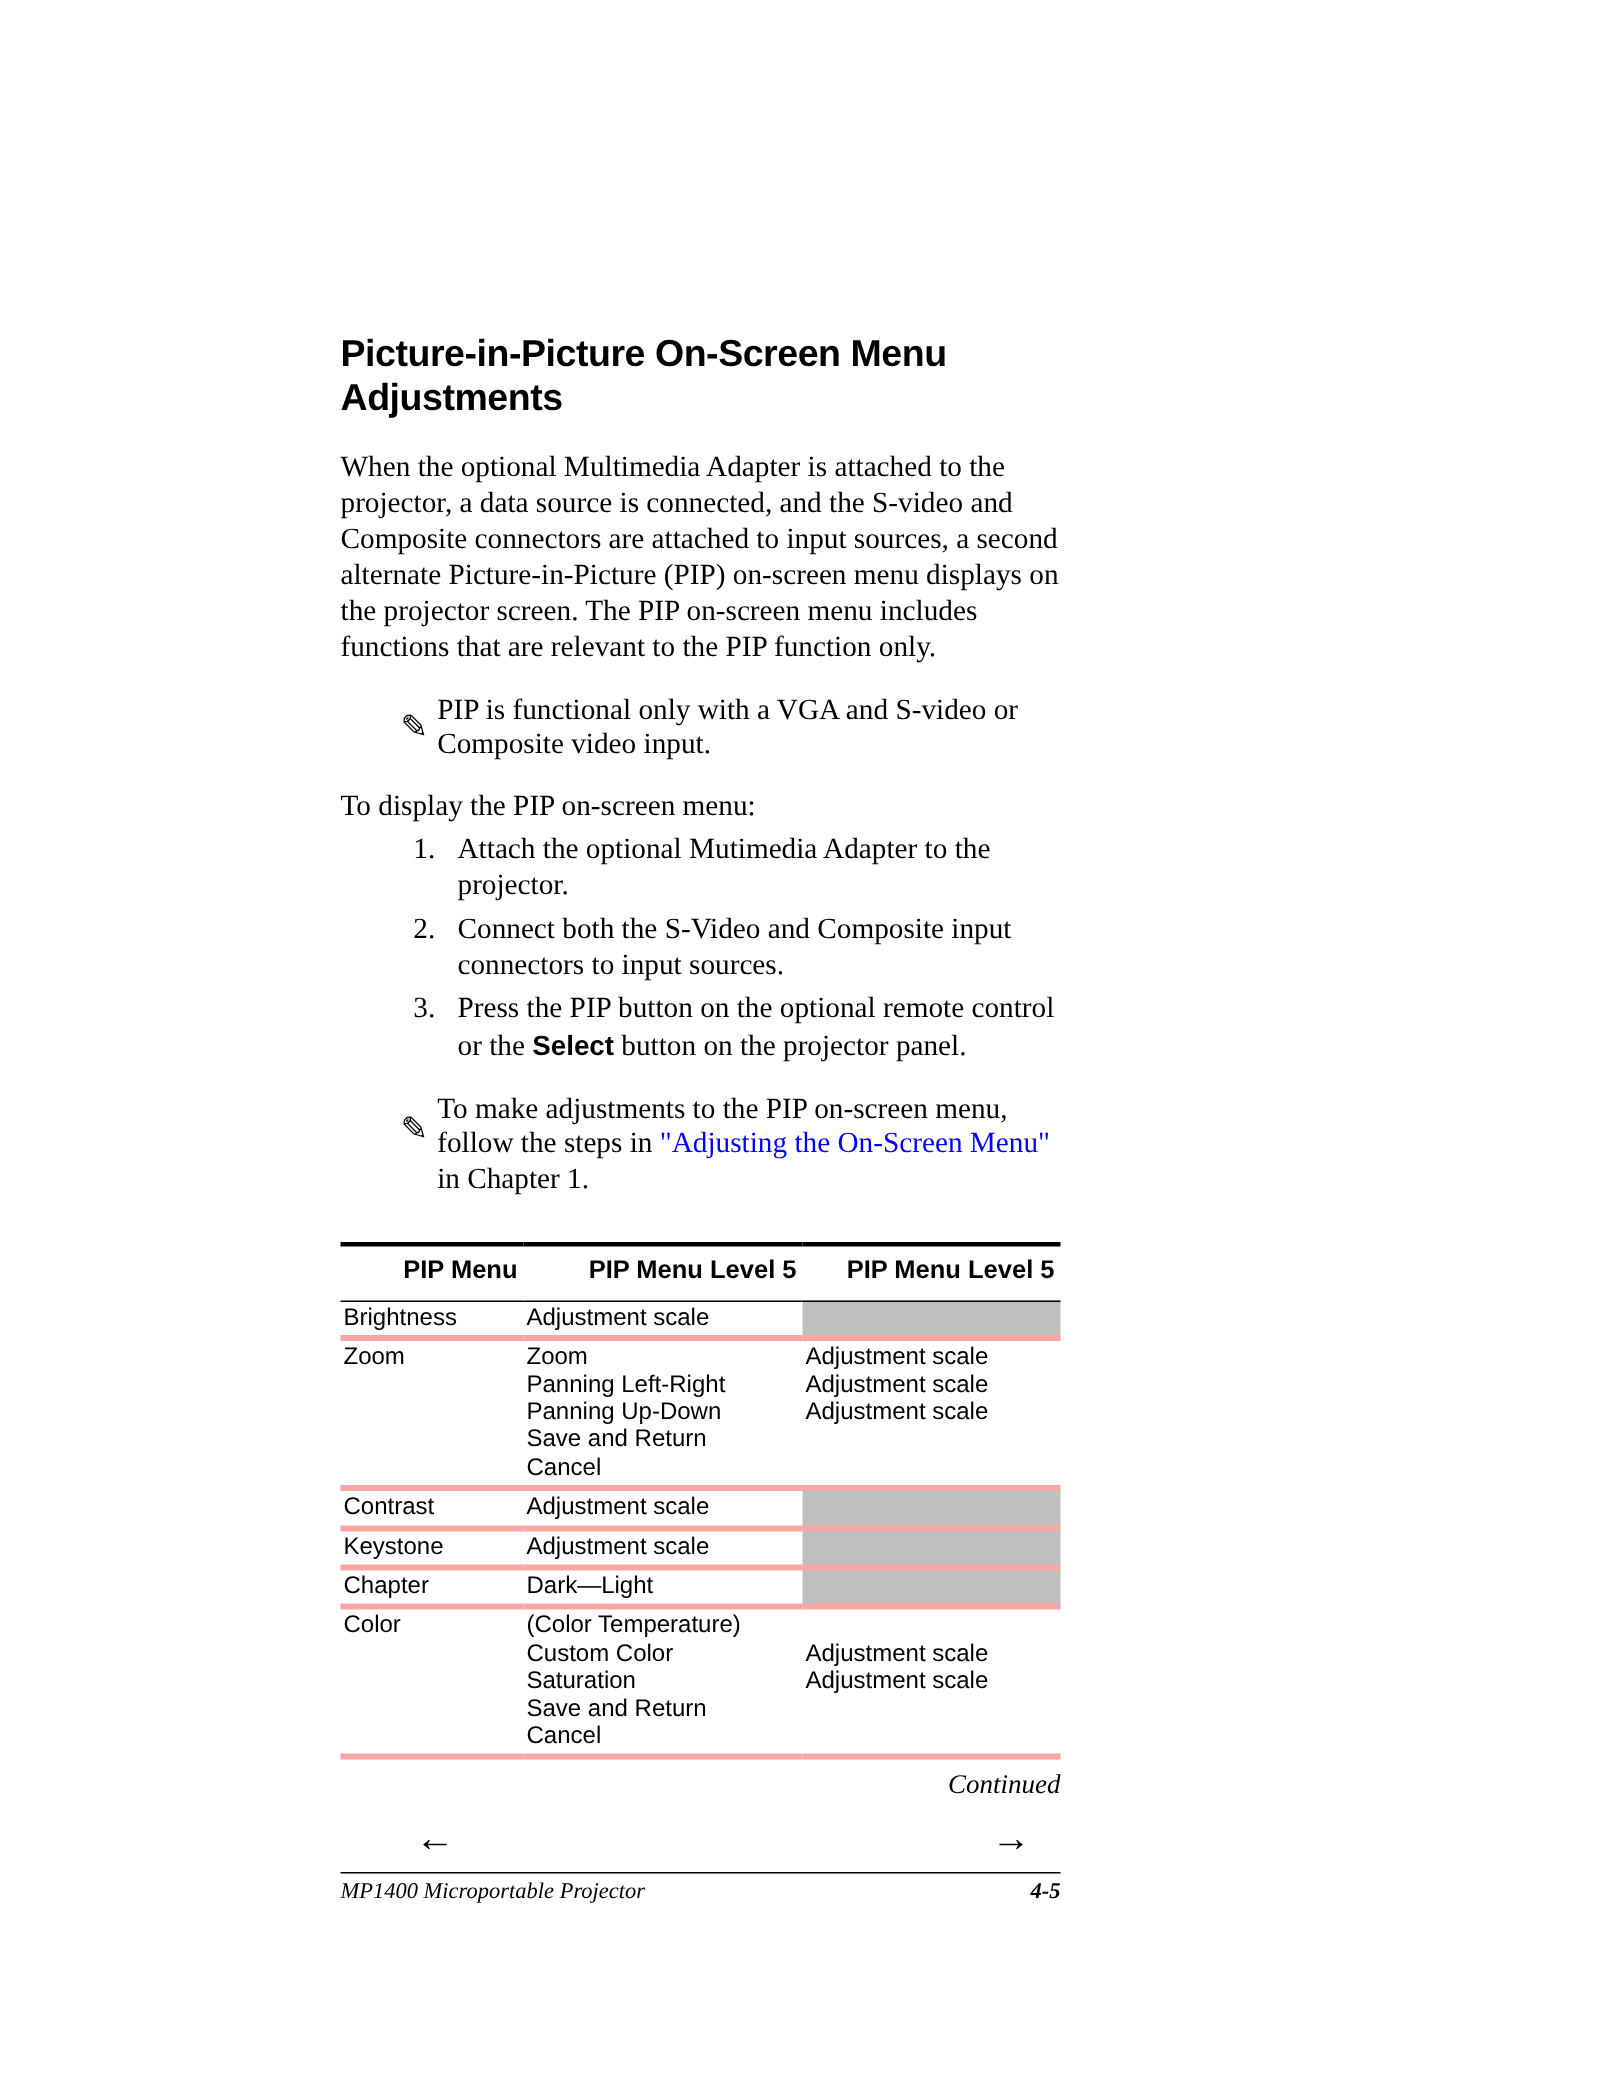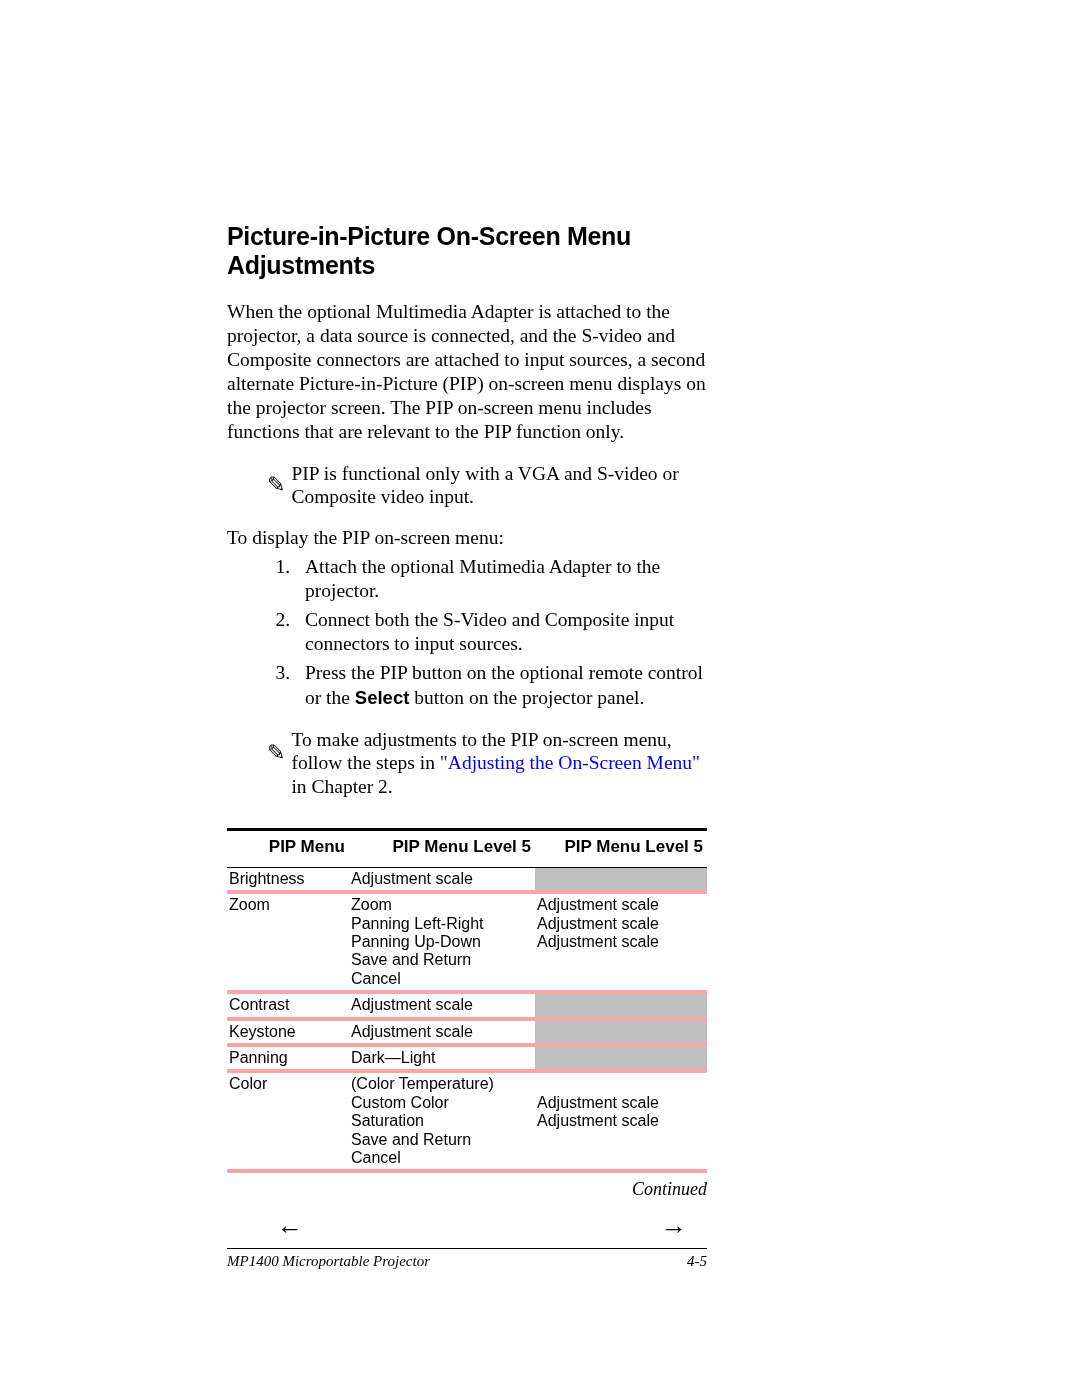--- a/index.html
+++ b/index.html
@@ -137,21 +137,21 @@
     width: 480px;
     border-top: 1px solid #000;
     display: flex;
     justify-content: space-between;
     font-style: italic;
     font-family: "Times New Roman", Times, serif;
     font-size: 15px;
     padding-top: 4px;
     margin-top: 4px;
   }
-  .footer .pn { font-weight: normal; }
+  .footer .pn { font-weight: bold; }
   .note2 {
     display: flex;
     align-items: flex-start;
     margin: 10px 0 0 40px;
     width: 440px;
   }
 </style>
 </head>
 <body>
 
@@ -173,21 +173,21 @@
       <li>Attach the optional Mutimedia Adapter to the projector.</li>
       <li>Connect both the S-Video and Composite input connectors to input sources.</li>
       <li>
         <span>Press the PIP button on the optional remote control or the </span><span class="bold">Select</span><span> button on the projector panel.</span>
       </li>
     </ol>
 
     <div class="note2">
       <span class="note-icon" style="margin-top:14px">✎</span>
       <span class="note-text">
-        <span>To make adjustments to the PIP on-screen menu, follow the steps in </span><span class="link">"Adjusting the On-Screen Menu"</span><span> in Chapter 2.</span>
+        <span>To make adjustments to the PIP on-screen menu, follow the steps in </span><span class="link">"Adjusting the On-Screen Menu"</span><span> in Chapter 1.</span>
       </span>
     </div>
   </div>
 
   <table class="pip-table">
     <colgroup>
       <col class="col1">
         <col class="col2">
         <col class="col3">
     </colgroup>
@@ -219,21 +219,21 @@
         <td>Contrast</td>
         <td>Adjustment scale</td>
         <td class="shaded"></td>
       </tr>
       <tr>
         <td>Keystone</td>
         <td>Adjustment scale</td>
         <td class="shaded"></td>
       </tr>
       <tr>
-        <td>Panning</td>
+        <td>Chapter</td>
         <td>Dark—Light</td>
         <td class="shaded"></td>
       </tr>
       <tr>
         <td>Color</td>
         <td style="white-space:pre-line">(Color Temperature)
 Custom Color
 Saturation
 Save and Return
 Cancel</td>

